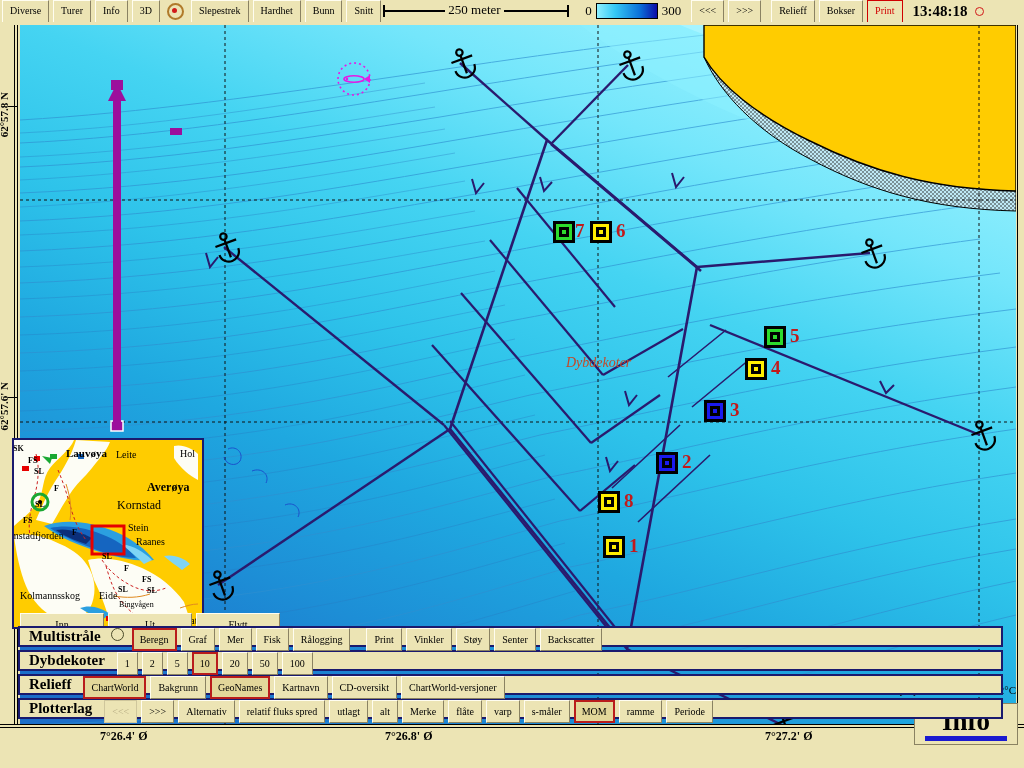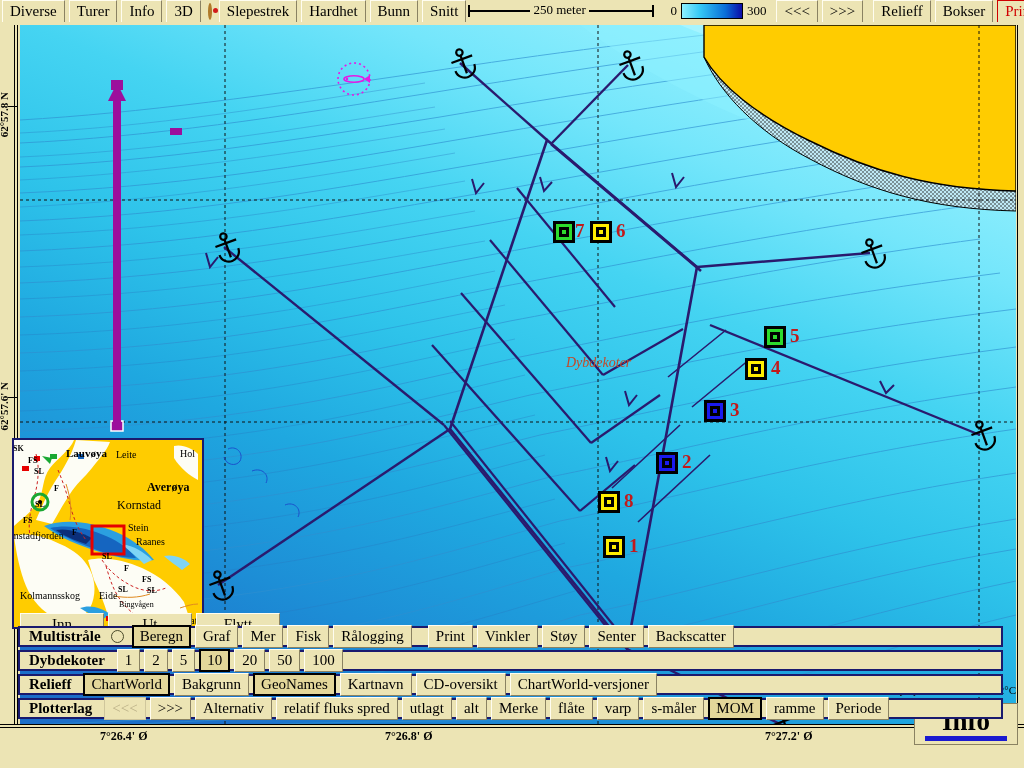--- a/index.html
+++ b/index.html
@@ -4,23 +4,23 @@
 <style>
   html,body{margin:0;padding:0;background:#000;}
   body{width:1024px;height:768px;overflow:hidden;font-family:"Liberation Serif",serif;}
   #app{position:relative;width:1024px;height:768px;background:#ece4b4;overflow:hidden;}
 
   
   .toolbar{position:absolute;left:0;top:0;width:1024px;height:22px;background:#ece4b4;
            display:flex;align-items:center;}
   .btn{display:inline-flex;align-items:center;justify-content:center;
        background:#ece4b4;border:1px solid #8a8262;border-top-color:#fffdf0;border-left-color:#fffdf0;
-       color:#000;font-family:"Liberation Serif",serif;font-size:15px;line-height:1;
+       color:#000;font-family:"Liberation Serif",serif;font-size:10px;line-height:1;
        padding:2px 7px;margin:0 2px;height:17px;white-space:nowrap;cursor:default;}
-  .btn.sel{border:2px solid #000000;background:#e3d79a;padding:1px 6px;}
+  .btn.sel{border:2px solid #b91c1c;background:#e3d79a;padding:1px 6px;}
   .btn.dim{color:#b8ae85;border-color:#cfc69c;}
   .btn.red{color:#d00000;border:1px solid #d00000;}
 
   .radio-ic{width:13px;height:13px;border-radius:50%;border:2px solid #b07a2a;
             background:#ece4b4;margin:0 5px;position:relative;}
   .radio-ic::after{content:"";position:absolute;left:3px;top:3px;width:5px;height:5px;
             border-radius:50%;background:#d11a1a;}
 
   
   .scalebar{display:flex;align-items:center;}
@@ -51,21 +51,21 @@
   .vlabel{position:absolute;left:-2px;writing-mode:vertical-rl;transform:rotate(180deg);
           font-size:11px;font-weight:bold;letter-spacing:0px;color:#000;white-space:nowrap;}
   .hlabel{position:absolute;bottom:2px;font-size:12px;font-weight:bold;color:#000;white-space:nowrap;}
 
   
   .chart{position:absolute;left:20px;top:3px;width:996px;height:699px;overflow:hidden;
          background:#2ec8e8;}
 
   
   .panels{position:absolute;left:18px;bottom:24px;width:985px;}
-  .prow{display:flex;align-items:center;background:#ece4b4;border:2px solid #1a1a6e;
+  .prow{display:flex;background:#ece4b4;border:2px solid #1a1a6e;
         height:21px;margin-bottom:3px;padding:0 3px;box-sizing:border-box;}
   .prow .plabel{font-weight:bold;font-size:15px;padding:0 10px 0 6px;white-space:nowrap;}
   .smallcircle{width:11px;height:11px;border-radius:50%;border:1px solid #4a4a2a;background:#ece4b4;margin-right:6px;}
 
   .navrow{position:absolute;left:18px;bottom:110px;display:flex;}
   .navrow .btn{width:68px;}
 
   
   .inset{position:absolute;left:12px;bottom:117px;width:188px;height:187px;
          background:#ffcc00;border:2px solid #1a1a6e;overflow:hidden;}

